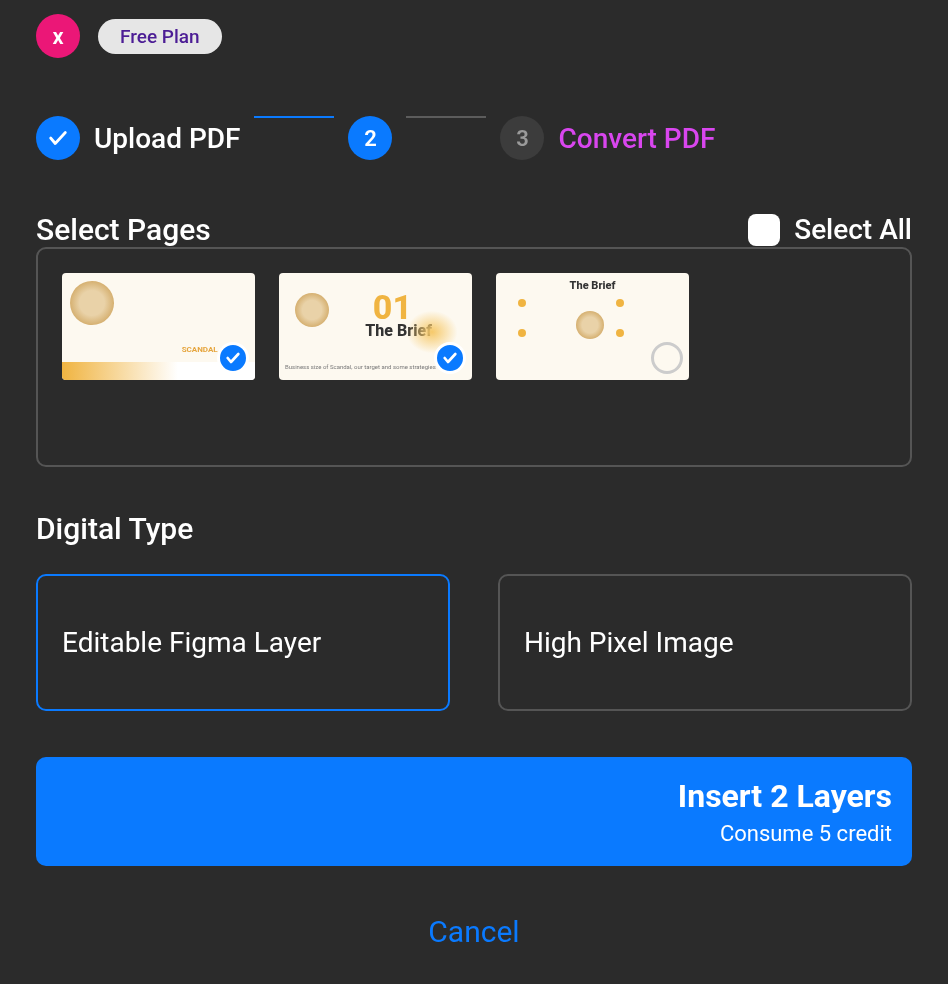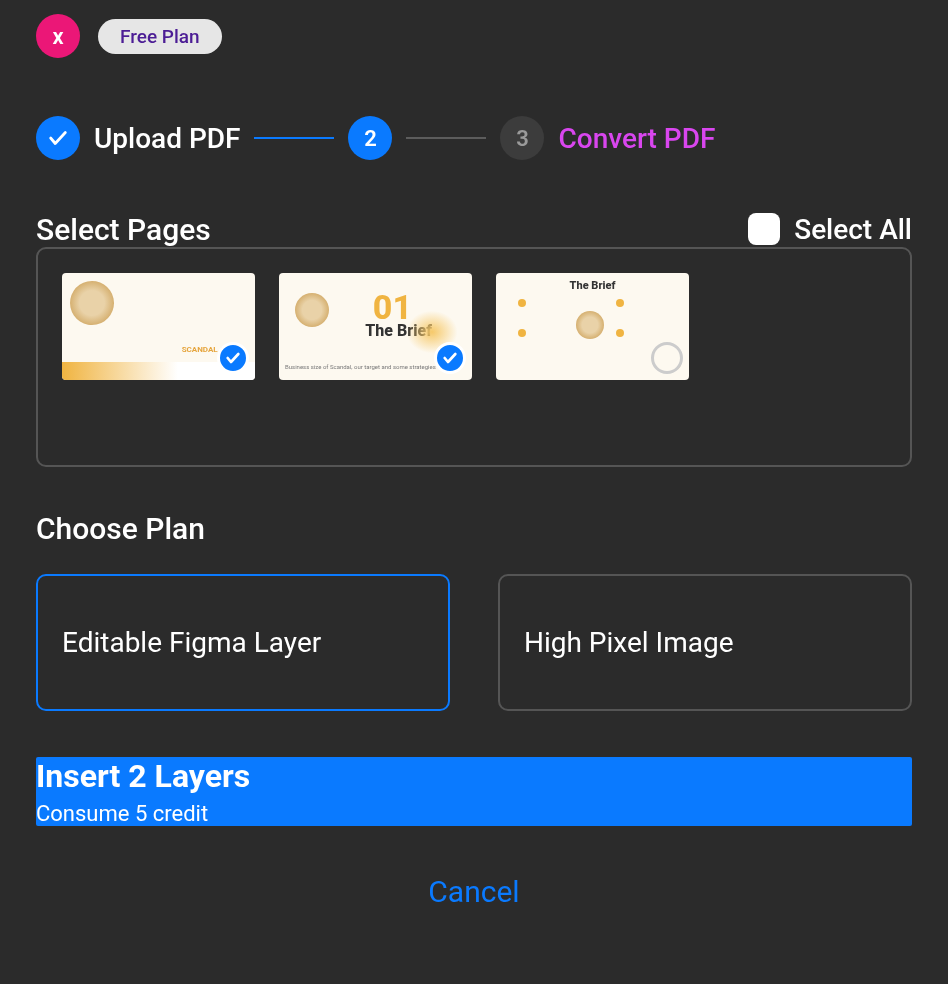--- a/index.html
+++ b/index.html
@@ -15,38 +15,38 @@
     .avatar {
       width:44px; height:44px; border-radius:50%; background:#eb1777;
       display:flex; align-items:center; justify-content:center;
       font-weight:600; font-size:22px; color:#fff;
     }
     .plan-pill {
       background:#e6e6e6; color:#4c1d95; font-size:19px; font-weight:500;
       padding:6px 22px; border-radius:24px;
     }
 
-    .steps { display:flex; align-items:center; gap:14px; margin-bottom:52px; }
+    .steps { display:flex; gap:14px; margin-bottom:52px; }
     .step { display:flex; align-items:center; gap:14px; }
     .step-circle {
       width:44px; height:44px; border-radius:50%; display:flex; align-items:center;
       justify-content:center; font-size:22px; font-weight:600;
     }
     .step-circle.done { background:#0a7aff; }
     .step-circle.active { background:#0a7aff; }
     .step-circle.pending { background:#3c3c3c; color:#9a9a9a; }
     .step-label { font-size:28px; font-weight:500; }
     .step-label.pending { color:#d946ef; }
     .step-line { width:80px; height:2px; background:#5c5c5c; }
     .step-line.active { background:#0a7aff; }
     .checkmark-svg { width:22px; height:22px; }
 
     .sect-header { display:flex; justify-content:space-between; align-items:center; }
     .sect-title { font-size:30px; font-weight:500; }
-    .select-all { display:flex; align-items:flex-start; gap:14px; cursor:pointer; }
+    .select-all { display:flex; align-items:flex-end; gap:14px; cursor:pointer; }
     .box { width:32px; height:32px; border-radius:8px; background:#fff; }
     .select-all-label { font-size:28px; font-weight:500; }
 
     .thumb-strip {
       border:2px solid #555; border-radius:10px; padding:24px; min-height:220px;
       display:flex; gap:24px; margin-bottom:44px;
     }
     .thumb { position:relative; width:193px; height:107px; background:#fdf9f0; border-radius:4px;
       overflow:hidden; font-size:8px; color:#333; cursor:pointer; }
     .thumb-mark {
@@ -72,22 +72,22 @@
     .t3 .chip { position:absolute; width:8px; height:8px; border-radius:50%; background:#f0b441; }
 
     .type-row { display:flex; gap:48px; margin:28px 0 46px; }
     .type-card {
       flex:1; border:2px solid #555; border-radius:10px; padding:50px 24px;
       font-size:28px; font-weight:400; cursor:pointer;
     }
     .type-card.selected { border-color:#0a7aff; }
 
     .insert-btn {
-      width:100%; background:#0a7aff; border-radius:2px; 
-      text-align:left; cursor:pointer; margin-bottom:48px;
+      width:100%; background:#0a7aff; border-radius:10px; padding:20px;
+      text-align:right; cursor:pointer; margin-bottom:48px;
     }
     .insert-title { font-size:32px; font-weight:700; }
     .insert-sub { font-size:22px; margin-top:6px; }
 
     .cancel { text-align:center; font-size:30px; color:#0a7aff; cursor:pointer; }
   </style>
 </head>
 <body>
 
 <div class="wrap">
@@ -154,21 +154,21 @@
       <div class="cup"></div>
       <div class="chip" style="left:22px; top:26px;"></div>
       <div class="chip" style="left:22px; top:56px;"></div>
       <div class="chip" style="left:120px; top:26px;"></div>
       <div class="chip" style="left:120px; top:56px;"></div>
       <div class="dot"></div>
       <div class="thumb-mark empty"></div>
     </div>
   </div>
 
-  <div class="sect-title">Choose Plan</div>
+  <div class="sect-title">Digital Type</div>
 
   <div class="type-row">
     <div class="type-card selected">Editable Figma Layer</div>
     <div class="type-card">High Pixel Image</div>
   </div>
 
   <div class="insert-btn">
     <div class="insert-title">Insert 2 Layers</div>
     <div class="insert-sub">Consume 5 credit</div>
   </div>

